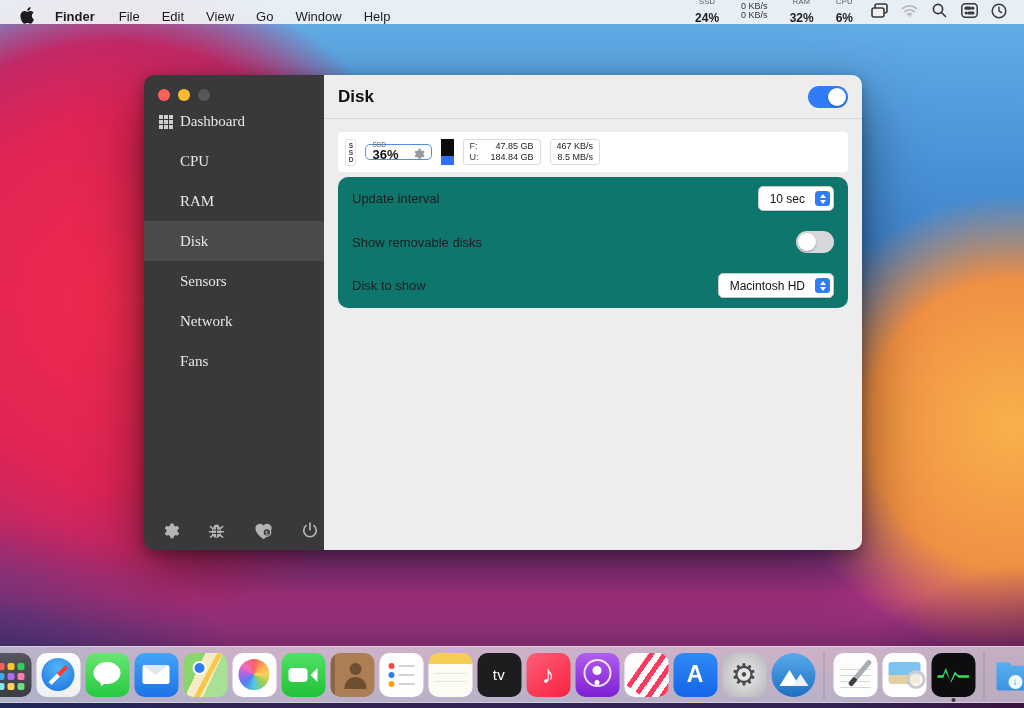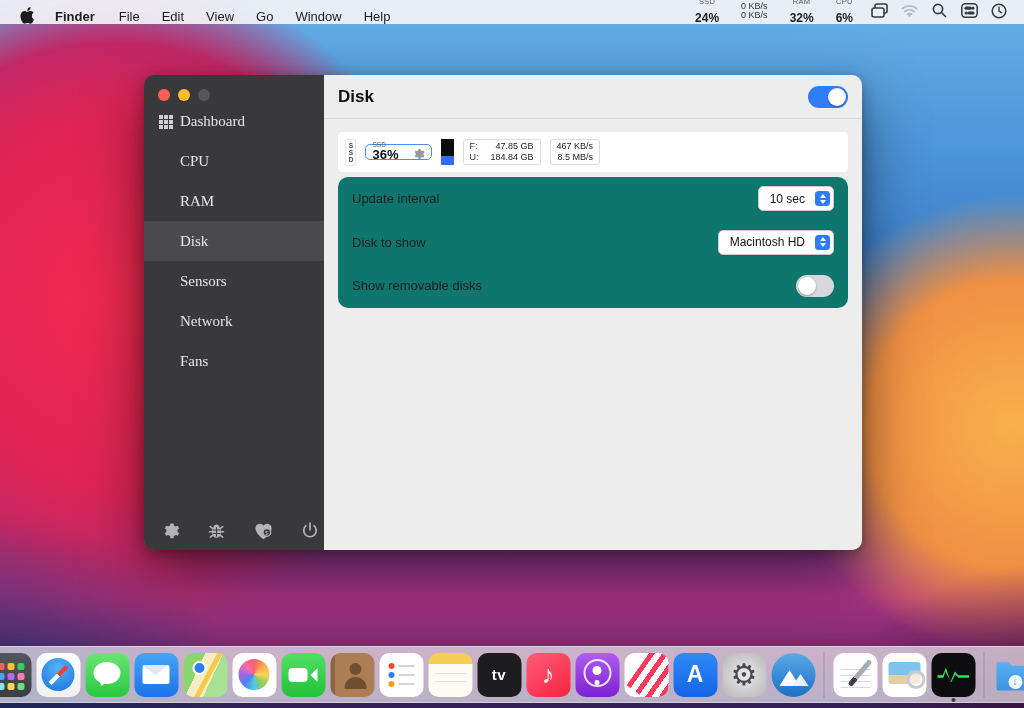--- a/index.html
+++ b/index.html
@@ -122,21 +122,21 @@
   .di-contacts::after { content:""; width:22px; height:12px; border-radius:11px 11px 0 0; background:#6e4f30; position:absolute; top:24px; left:14px; }
   .di-reminders { background:#fff; }
   .di-reminders::before { content:""; width:6px; height:6px; border-radius:50%; background:#ff453a; position:absolute; top:10px; left:9px;
     box-shadow:0 9px 0 #2f7cf6, 0 18px 0 #ff9f0a; }
   .di-reminders::after { content:""; width:16px; height:2px; background:#d4d4d8; position:absolute; top:12px; left:19px;
     box-shadow:0 9px 0 #d4d4d8, 0 18px 0 #d4d4d8; }
   .di-notes { background:linear-gradient(#f7ce55 0 11px, #fcfcf4 11px); }
   .di-notes::before { content:""; position:absolute; left:6px; right:6px; top:20px; height:1.5px; background:#e4e4da;
     box-shadow:0 8px 0 #e4e4da; }
   .di-tv { background:#1d1d20; }
-  .di-tv .glyph { color:#fff; font-weight:bold; font-size:15px; letter-spacing:.5px; }
+  .di-tv .glyph { color:#fff; font-weight:normal; font-size:15px; letter-spacing:.5px; }
   .di-music { background:linear-gradient(145deg,#fd5e7a,#f8223e); }
   .di-music .glyph { color:#fff; font-size:25px; }
   .di-podcasts { background:linear-gradient(#b05df0,#7e1fd4); }
   .di-podcasts::before { content:""; width:9px; height:9px; border-radius:50%; background:#fff; position:absolute; top:13px; left:17.5px; box-shadow:0 12px 0 -2px #fff; }
   .di-podcasts::after { content:""; width:24px; height:24px; border-radius:50%; border:2.5px solid rgba(255,255,255,.85); position:absolute; top:6px; left:8px; }
   .di-news { background:#fff; }
   .di-news::before { content:""; position:absolute; right:-14px; top:-6px; width:44px; height:56px; transform:rotate(35deg);
     background:repeating-linear-gradient(90deg,#fb3a5d 0 5px, #fff 5px 11px); }
   .di-appstore { background:linear-gradient(#2e8af6,#1565e8); }
   .di-appstore .glyph { color:#fff; font-size:23px; font-weight:bold; }
@@ -339,35 +339,35 @@
         <span class="plabel">Update interval</span>
         <span class="pctrl select">
           <span class="sval">10 sec</span>
           <span class="stepper">
               <span class="up"></span>
               <span class="dn"></span>
             </span>
         </span>
       </div>
       <div class="prow">
+        <span class="plabel">Show removable disks</span>
+        <span class="pctrl toggle small off">
+            <span class="knob"></span>
+          </span>
+      </div>
+      <div class="prow">
         <span class="plabel">Disk to show</span>
         <span class="pctrl select">
           <span class="sval">Macintosh HD</span>
           <span class="stepper">
               <span class="up"></span>
               <span class="dn"></span>
             </span>
         </span>
       </div>
-      <div class="prow">
-        <span class="plabel">Show removable disks</span>
-        <span class="pctrl toggle small off">
-            <span class="knob"></span>
-          </span>
-      </div>
     </div>
   </div>
 </div>
 
 <div class="dock" id="dock">
     <div class="dock-item">
       <div class="di di-launchpad"></div>
     </div>
     <div class="dock-item">
       <div class="di di-safari"></div>

